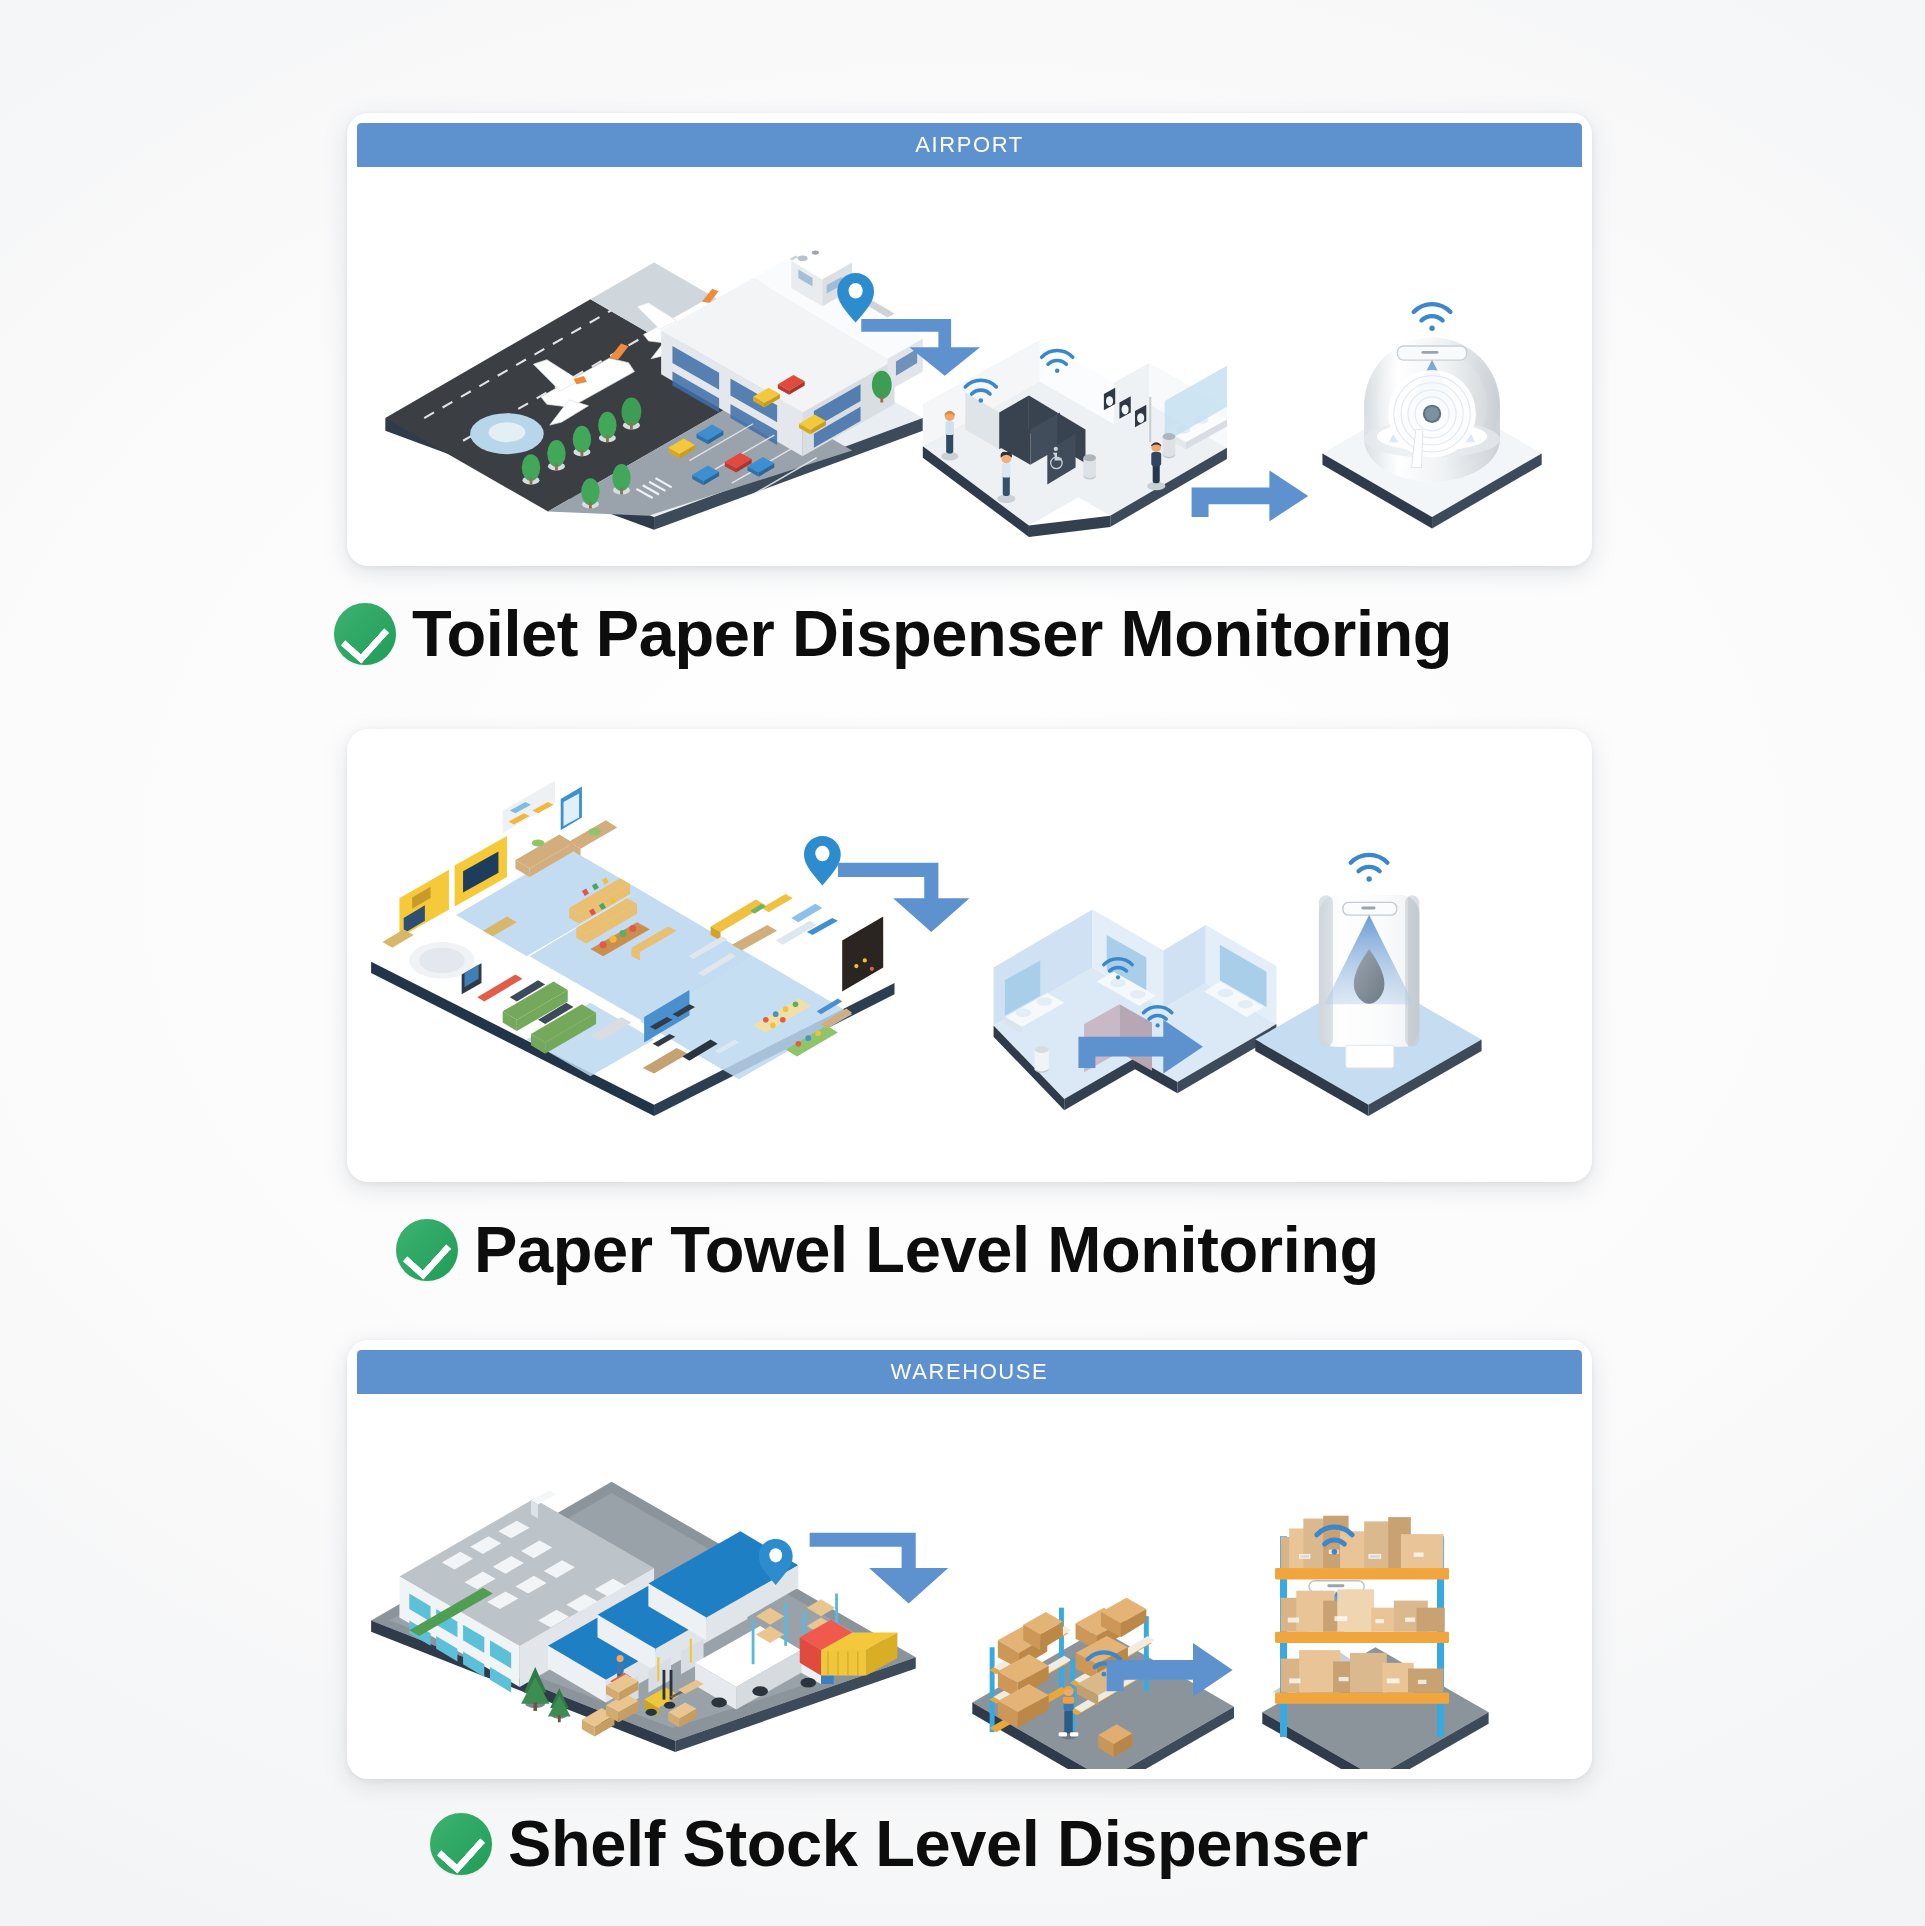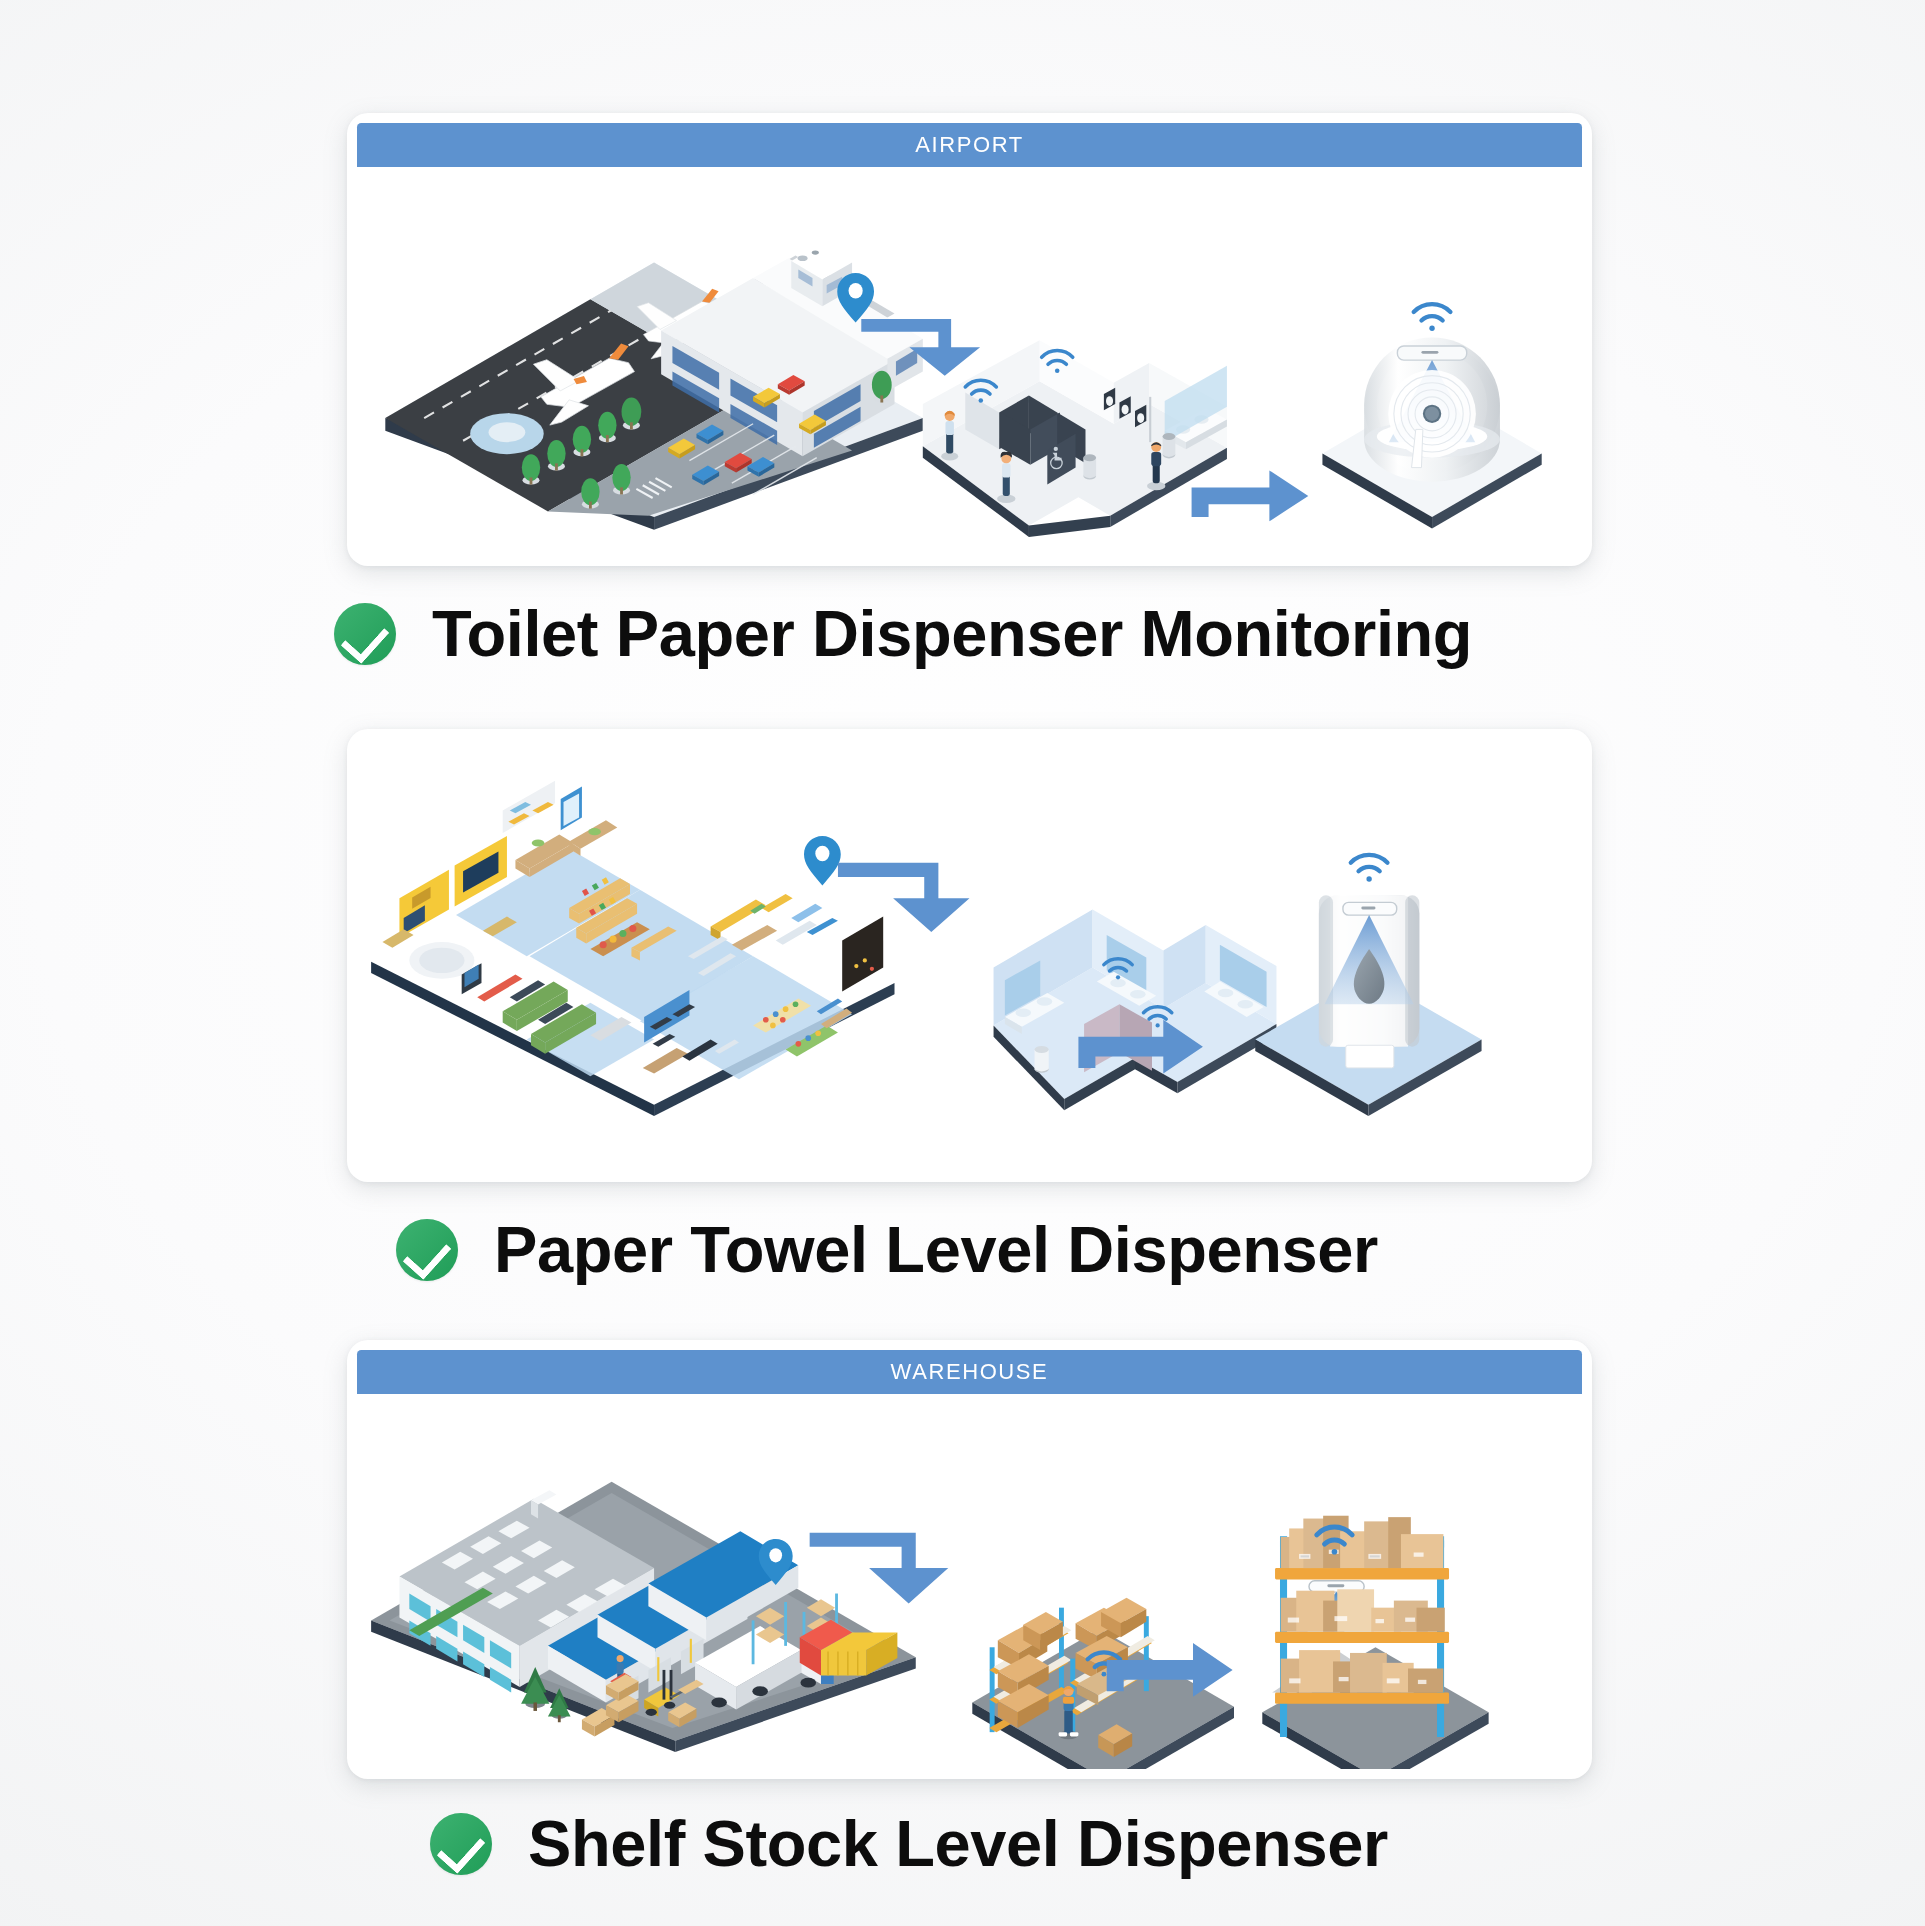--- a/index.html
+++ b/index.html
@@ -37,21 +37,21 @@
     height:calc(100% - 44px);
     overflow:hidden;
   }
   .scene{position:absolute;inset:0;}
   .scene svg{position:absolute;left:0;top:0;width:100%;height:100%;}
 
   
   .caption{
     position:absolute;
     display:flex;align-items:center;
-    gap:36px;
+    gap:16px;
   }
   .check{
     width:62px;height:62px;border-radius:50%;
     flex:0 0 auto;
     position:relative;
     background:#22a75d;
     box-shadow:0 1.4px 2.1px rgba(0,0,0,.06);
   }
   .check::after{
     content:"";
@@ -706,21 +706,21 @@
           </svg>
         </div>
       </div>
     </div>
   </div>
 
   <div class="caption" style="left:396px;top:1217px;">
     <div class="check">
         <span class="shade"></span>
       </div>
-    <div class="cap-text">Paper Towel Level Dispenser</div>
+    <div class="cap-text">Paper Towel Level Monitoring</div>
   </div>
 
   <div class="card" style="left:347px;top:1340px;width:1245px;height:439px;">
     <div class="card-inner">
       <div class="card-header" style="background:#5d92cf;">
         <span>WAREHOUSE</span>
       </div>
       <div class="card-body">
         <div class="scene">
           <svg viewBox="0 0 1732 490" preserveAspectRatio="xMidYMid meet">

